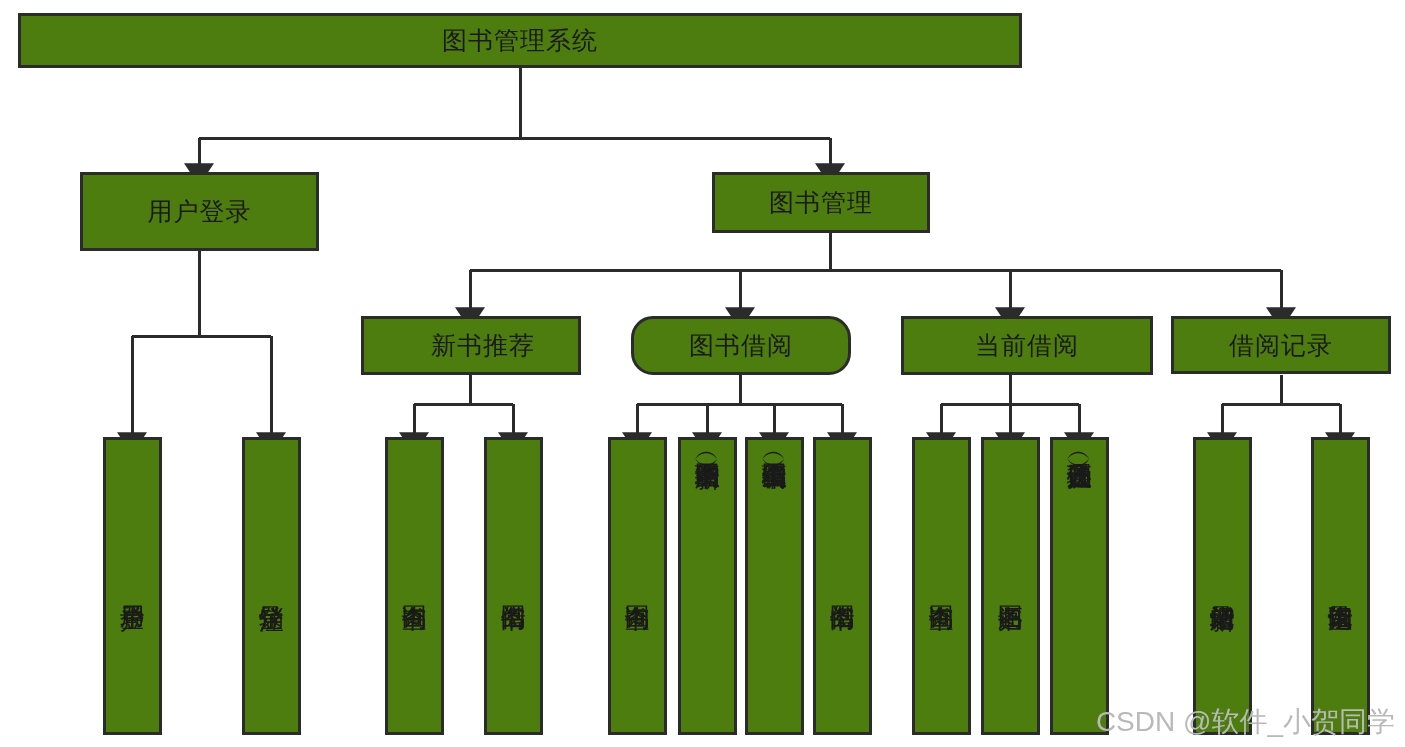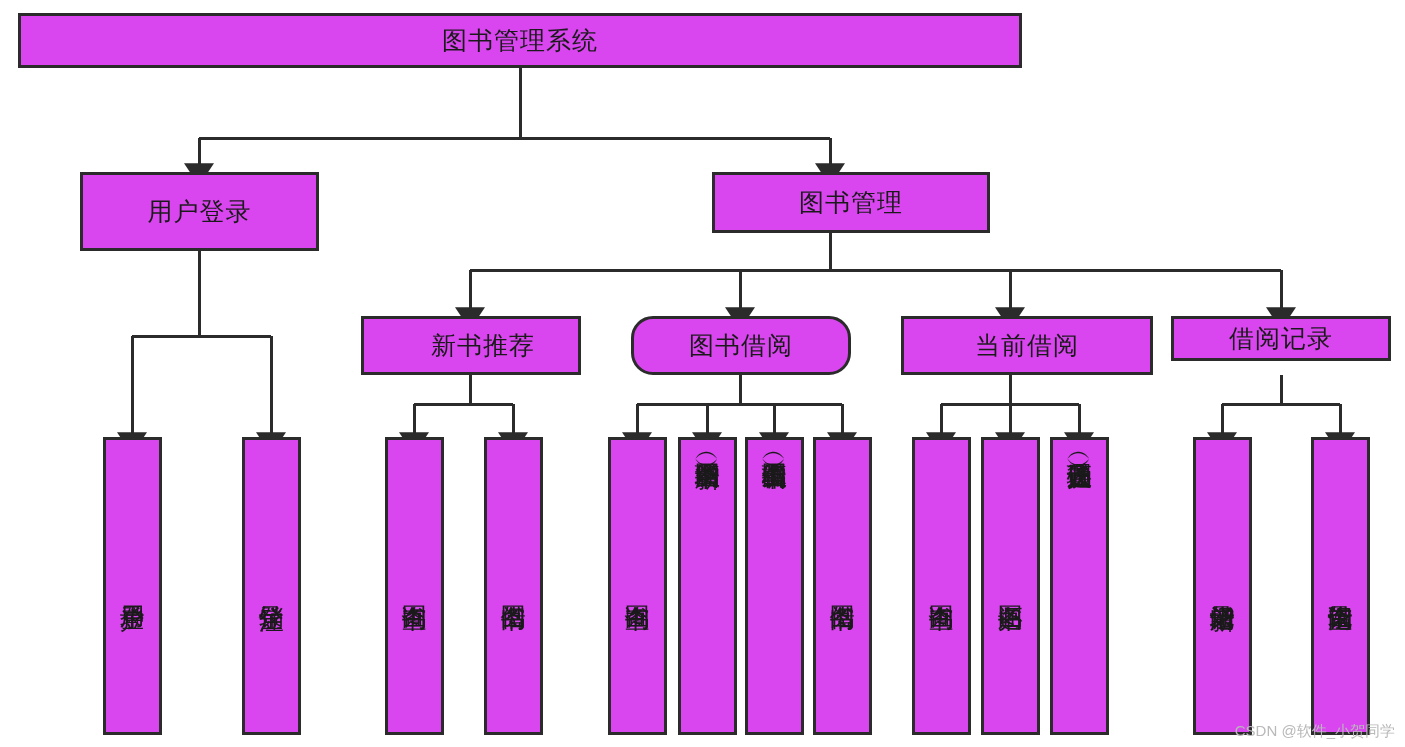--- a/index.html
+++ b/index.html
@@ -16,21 +16,21 @@
     width: 1405px;
     height: 747px;
     background: #ffffff;
     overflow: hidden;
   }
   
   .node {
     position: absolute;
     box-sizing: border-box;
     border: 3px solid #2b2b2b;
-    background: #d946ef;
+    background: #4d7c0f;
     display: flex;
     align-items: center;
     justify-content: center;
     color: #1a1a1a;
   }
   .node.h-text {
     font-size: 25px;
     letter-spacing: 1px;
     line-height: 1;
   }
@@ -55,21 +55,21 @@
     top: 0;
     width: 1405px;
     height: 747px;
     pointer-events: none;
   }
   
   #watermark {
     position: absolute;
     right: 10px;
     bottom: 6px;
-    font-size: 15px;
+    font-size: 28px;
     color: #b9b9b9;
     white-space: nowrap;
     font-family: "Liberation Sans", "DejaVu Sans", sans-serif;
   }
 </style>
 </head>
 <body>
 
 <div id="canvas">
 
@@ -128,37 +128,37 @@
   </svg>
 
   <div class="node h-text" style="left:18px; top:13px; width:1004px; height:55px;">
     <span>图书管理系统</span>
   </div>
 
   <div class="node h-text" style="left:80px; top:172px; width:239px; height:79px;text-align:right;">
     <span>用户登录</span>
   </div>
 
-  <div class="node h-text" style="left:712px; top:172px; width:278px; height:61px;">
+  <div class="node h-text" style="left:712px; top:172px; width:218px; height:61px;">
     <span>图书管理</span>
   </div>
 
   <div class="node h-text" style="left:361px; top:316px; width:220px; height:59px;padding-left:24px;">
     <span>新书推荐</span>
   </div>
 
   <div class="node h-text" style="left:631px; top:316px; width:220px; height:59px;border-radius:22px;">
     <span>图书借阅</span>
   </div>
 
   <div class="node h-text" style="left:901px; top:316px; width:252px; height:59px;">
     <span>当前借阅</span>
   </div>
 
-  <div class="node h-text" style="left:1171px; top:316px; width:220px; height:45px;">
+  <div class="node h-text" style="left:1171px; top:316px; width:220px; height:58px;">
     <span>借阅记录</span>
   </div>
 
   <div class="node v-text" style="left:103px; top:437px; width:59px; height:298px;">
     <span>用户登录</span>
   </div>
 
   <div class="node v-text" style="left:242px; top:437px; width:59px; height:298px;">
     <span>注销登录</span>
   </div>

